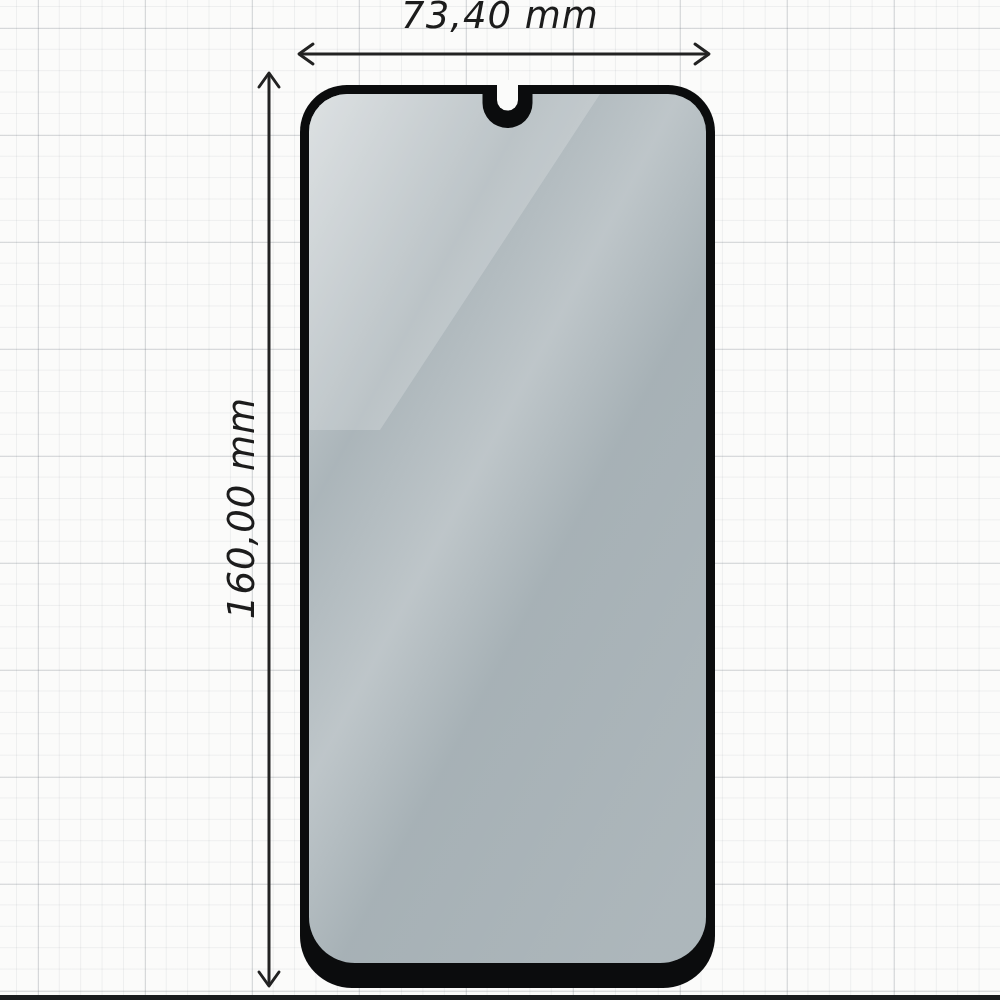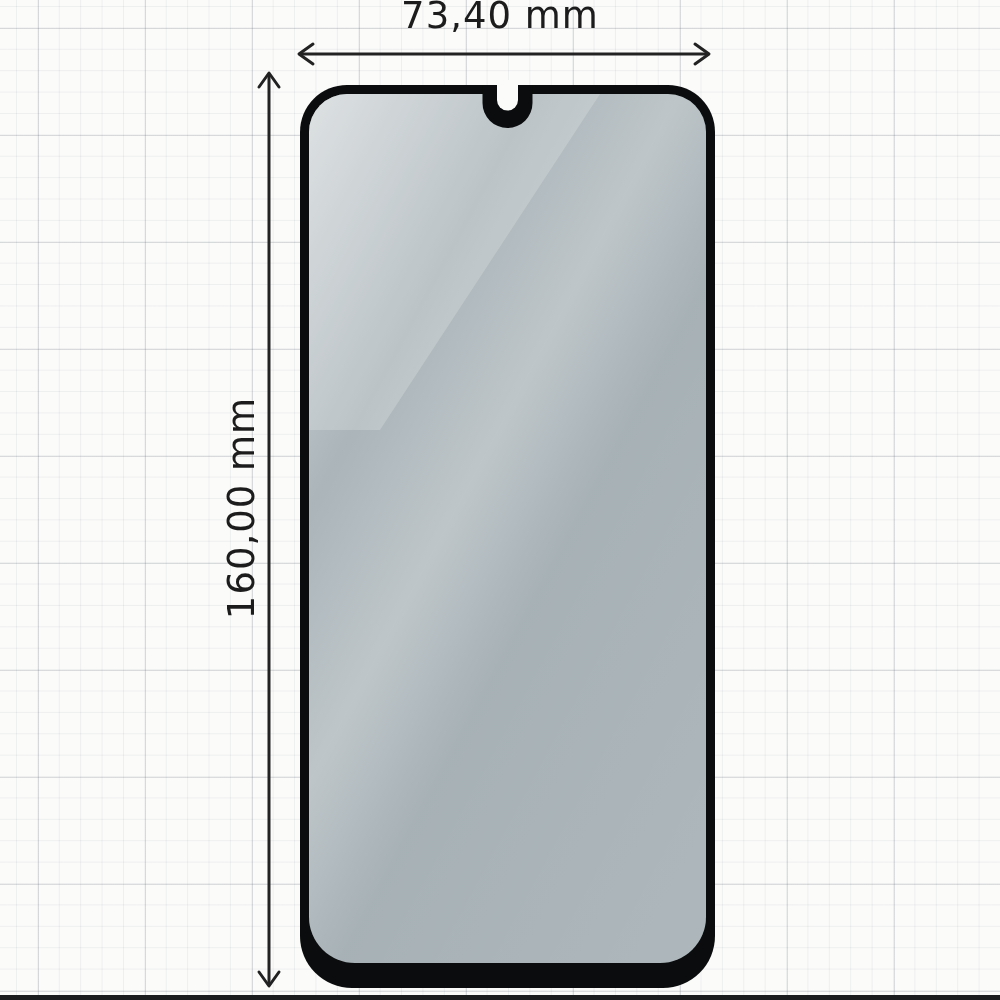--- a/index.html
+++ b/index.html
@@ -26,20 +26,21 @@
     background-size:
       107px 107px,
       107px 107px,
       21.4px 21.4px,
       21.4px 21.4px;
     background-position:
       0px 28px,
       38px 0px,
       0px 6px,
       16px 0px;
+    font-style: italic;
   }
   .diagram-svg {
     position: absolute;
     left: 0;
     top: 0;
     width: 1000px;
     height: 1000px;
   }
   .dim-label {
     position: absolute;

